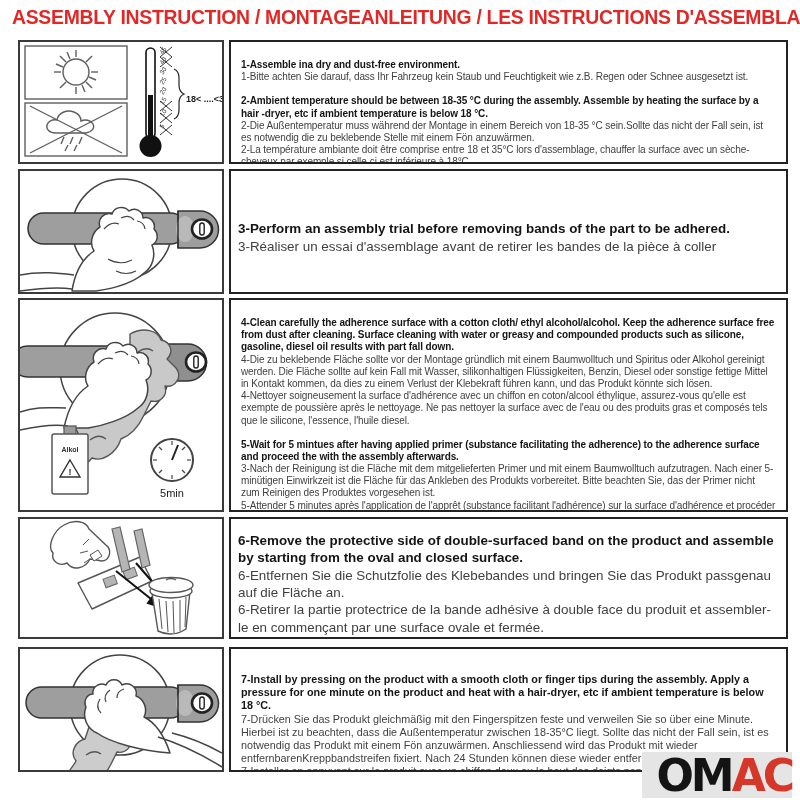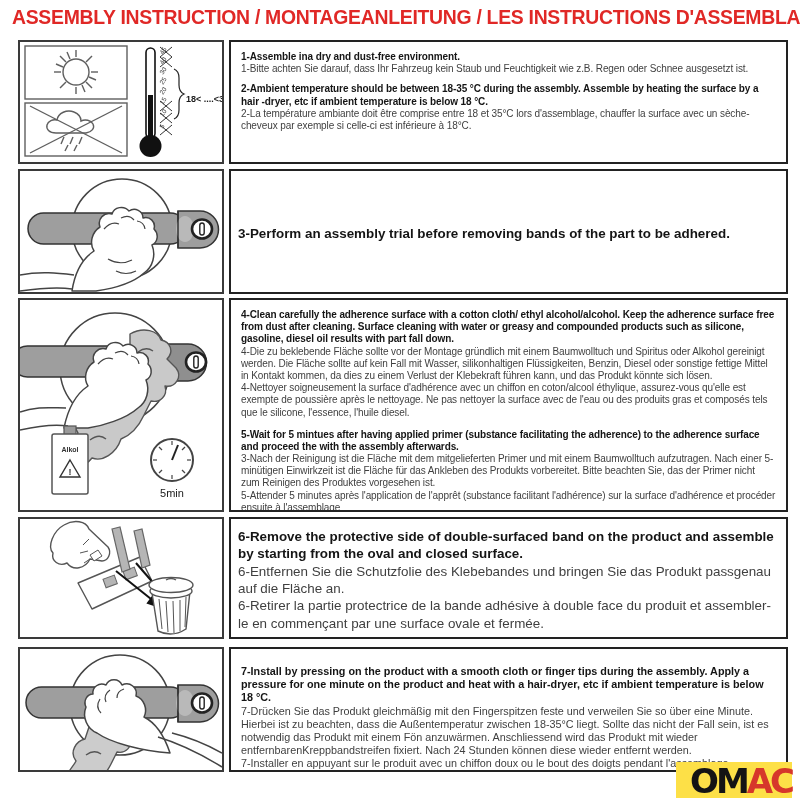--- a/index.html
+++ b/index.html
@@ -10,30 +10,30 @@
   .title{
     position:absolute;top:6px;left:0;width:800px;text-align:center;
     font-weight:800;font-size:20px;letter-spacing:-0.3px;color:#e02826;
     white-space:nowrap;transform:scaleX(0.97);transform-origin:center;
   }
   .row{position:absolute;left:18px;width:770px;display:flex;gap:5px;}
   .cell{background:#fff;box-sizing:border-box;border:2px solid #222;}
   .ill{flex:0 0 206px;width:206px;border-color:#3a3a3a;display:flex;align-items:center;justify-content:center;overflow:hidden;}
   .txt{flex:1;padding:5px 10px;overflow:hidden;}
   .center-v{display:flex;flex-direction:column;justify-content:center;padding-left:7px;}
-  .step{margin:4px 0 8px 0;}
+  .step{margin:12px 0 8px 0;}
   .step:last-child{margin-bottom:0;}
   .sm{font-size:10px;line-height:1.22;letter-spacing:-0.1px;color:#3f3f3f;}
   .lg{font-size:13.4px;line-height:1.3;color:#3f3f3f;}
   .md{font-size:10.8px;line-height:1.22;color:#3f3f3f;}
   .en{font-weight:bold;color:#151515;}
   .pad-top{padding-top:12px;}
   .logo{
-    position:absolute;right:8px;bottom:2px;background:#fde047;padding:2px 0 0 14px;
-    font-weight:900;font-size:34px;line-height:1;letter-spacing:-3px;
+    position:absolute;right:8px;bottom:2px;background:#e5e5e5;padding:2px 0 0 14px;
+    font-weight:900;font-size:44px;line-height:1;letter-spacing:-3px;
     font-family:"DejaVu Sans", sans-serif;
     text-align:center;
   }
   .logo .black{color:#141414;}
   .logo .red{color:#d6372b;}
   svg text{font-family:"Liberation Sans", sans-serif;}
 </style>
 </head>
 <body>
 
@@ -103,20 +103,21 @@
       </g>
     </svg>
   </div>
   <div class="cell txt">
     <div class="step sm">
       <div class="en">1-Assemble ina dry and dust-free environment.</div>
       <div>1-Bitte achten Sie darauf, dass Ihr Fahrzeug kein Staub und Feuchtigkeit wie z.B. Regen oder Schnee ausgesetzt ist.</div>
     </div>
     <div class="step sm">
       <div class="en">2-Ambient temperature should be between 18-35 °C  during the assembly. Assemble by heating the surface by a hair -dryer, etc if ambient temperature is below 18 °C.</div>
+      <div>2-Die Außentemperatur muss während der Montage in einem Bereich von 18-35 °C  sein.Sollte das nicht der Fall sein, ist es notwendig die zu beklebende Stelle mit einem Fön anzuwärmen.</div>
       <div>2-La température ambiante doit être comprise entre 18 et 35°C lors d'assemblage, chauffer la surface avec un sèche-cheveux par exemple si celle-ci est inférieure à 18°C.</div>
     </div>
   </div>
 </div>
 
 <div class="row" style="top:169px;height:125px;">
   <div class="cell ill">
     <svg width="202" height="121" viewBox="0 0 202 121">
       <circle cx="102" cy="58" r="50" fill="#fff" stroke="#444" stroke-width="1.5"></circle>
       <rect x="8" y="42" width="158" height="31" rx="15.5" fill="#9e9e9e" stroke="#333" stroke-width="1.5"></rect>
@@ -130,20 +131,21 @@
       <g fill="#fff" stroke="#444" stroke-width="1.5" stroke-linejoin="round">
         <path d="M52,120 C55,100 62,88 74,80 C69,72 72,61 80,56 C77,48 84,41 92,43 C94,36 104,34 109,40 C115,36 123,40 123,47 C130,45 136,51 134,58 C139,63 138,71 132,74 C136,84 133,96 124,102 C112,113 90,118 76,120 Z"></path>
         <path d="M84,58 q7,-8 15,-5 M101,47 q8,-4 13,2 M117,50 q7,1 8,8 M88,88 q12,7 24,1 M96,100 q10,5 20,0" fill="none" stroke-width="1.2"></path>
         <path d="M0,104 C20,100 38,102 54,104 M0,120 C22,117 38,116 52,118" fill="none"></path>
       </g>
     </svg>
   </div>
   <div class="cell txt center-v">
     <div class="step lg">
       <div class="en">3-Perform an assembly trial before removing bands of the part to be adhered.</div>
+      <div>3-Réaliser un essai d'assemblage avant de retirer les bandes de la pièce à coller</div>
     </div>
   </div>
 </div>
 
 <div class="row" style="top:298px;height:214px;">
   <div class="cell ill">
     <svg width="202" height="210" viewBox="0 0 202 210">
       <circle cx="95" cy="68" r="55" fill="#fff" stroke="#444" stroke-width="1.5"></circle>
       <rect x="-8" y="46" width="160" height="31" rx="15.5" fill="#9e9e9e" stroke="#333" stroke-width="1.5"></rect>
       <g>

